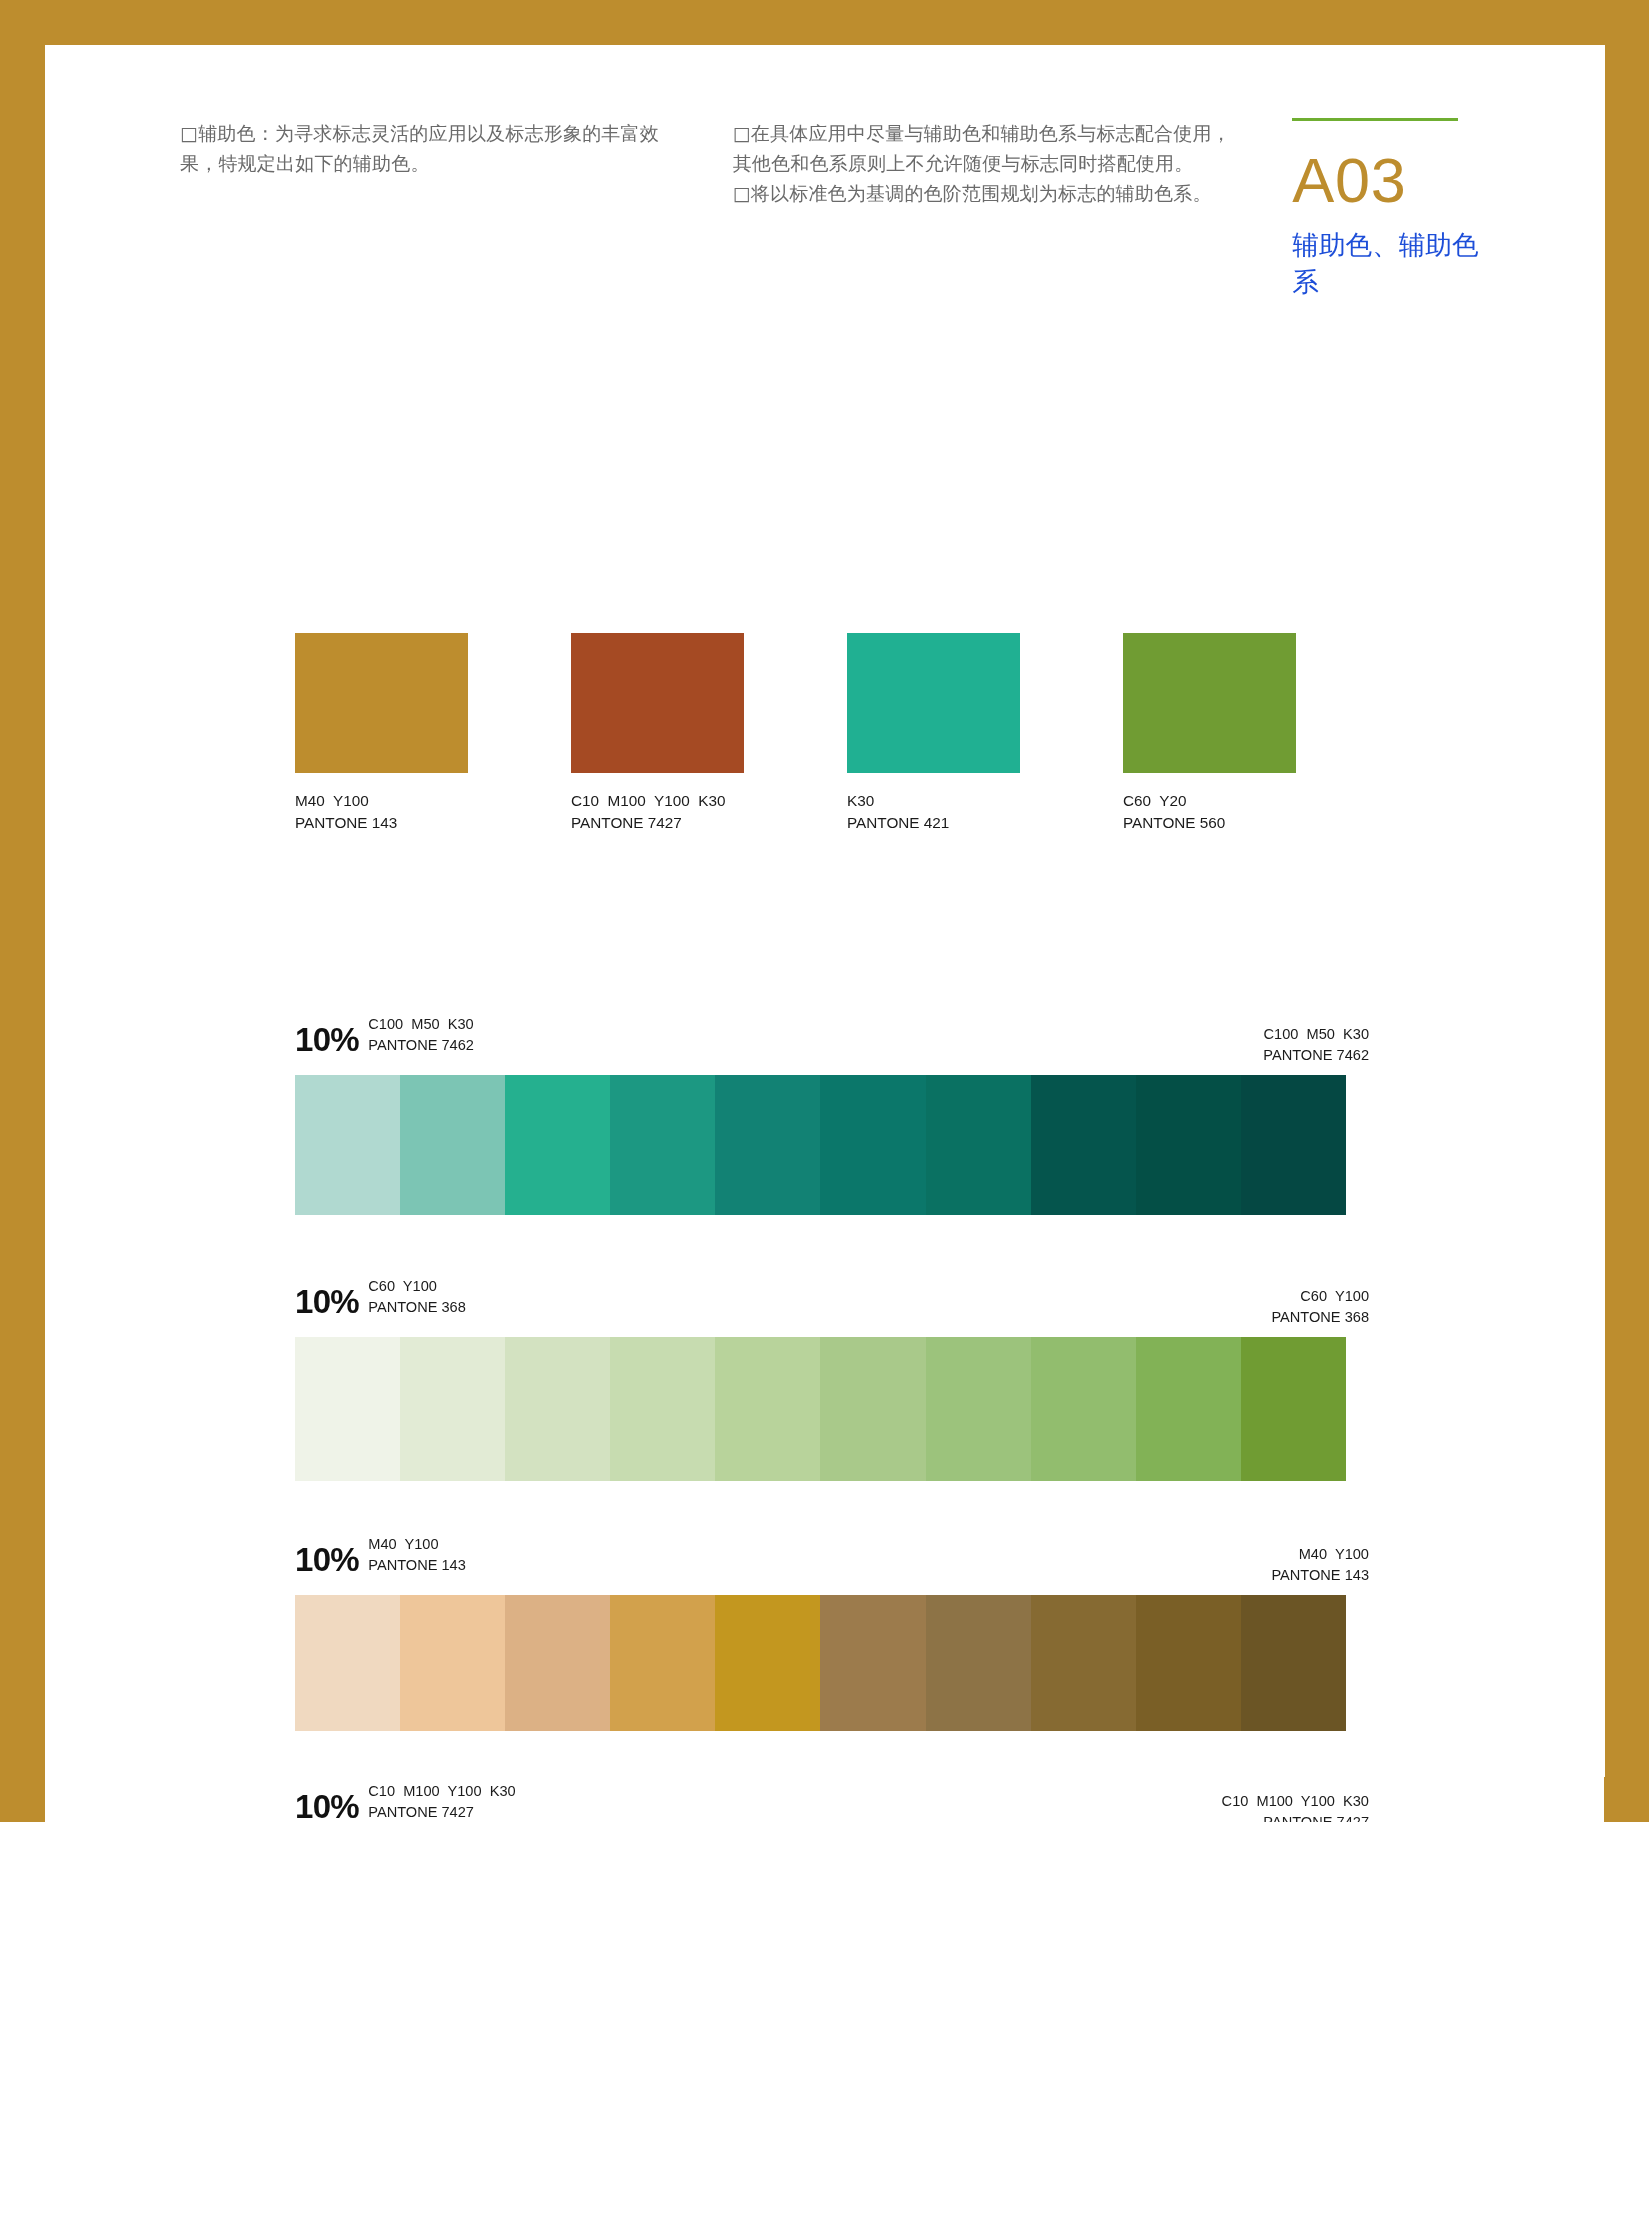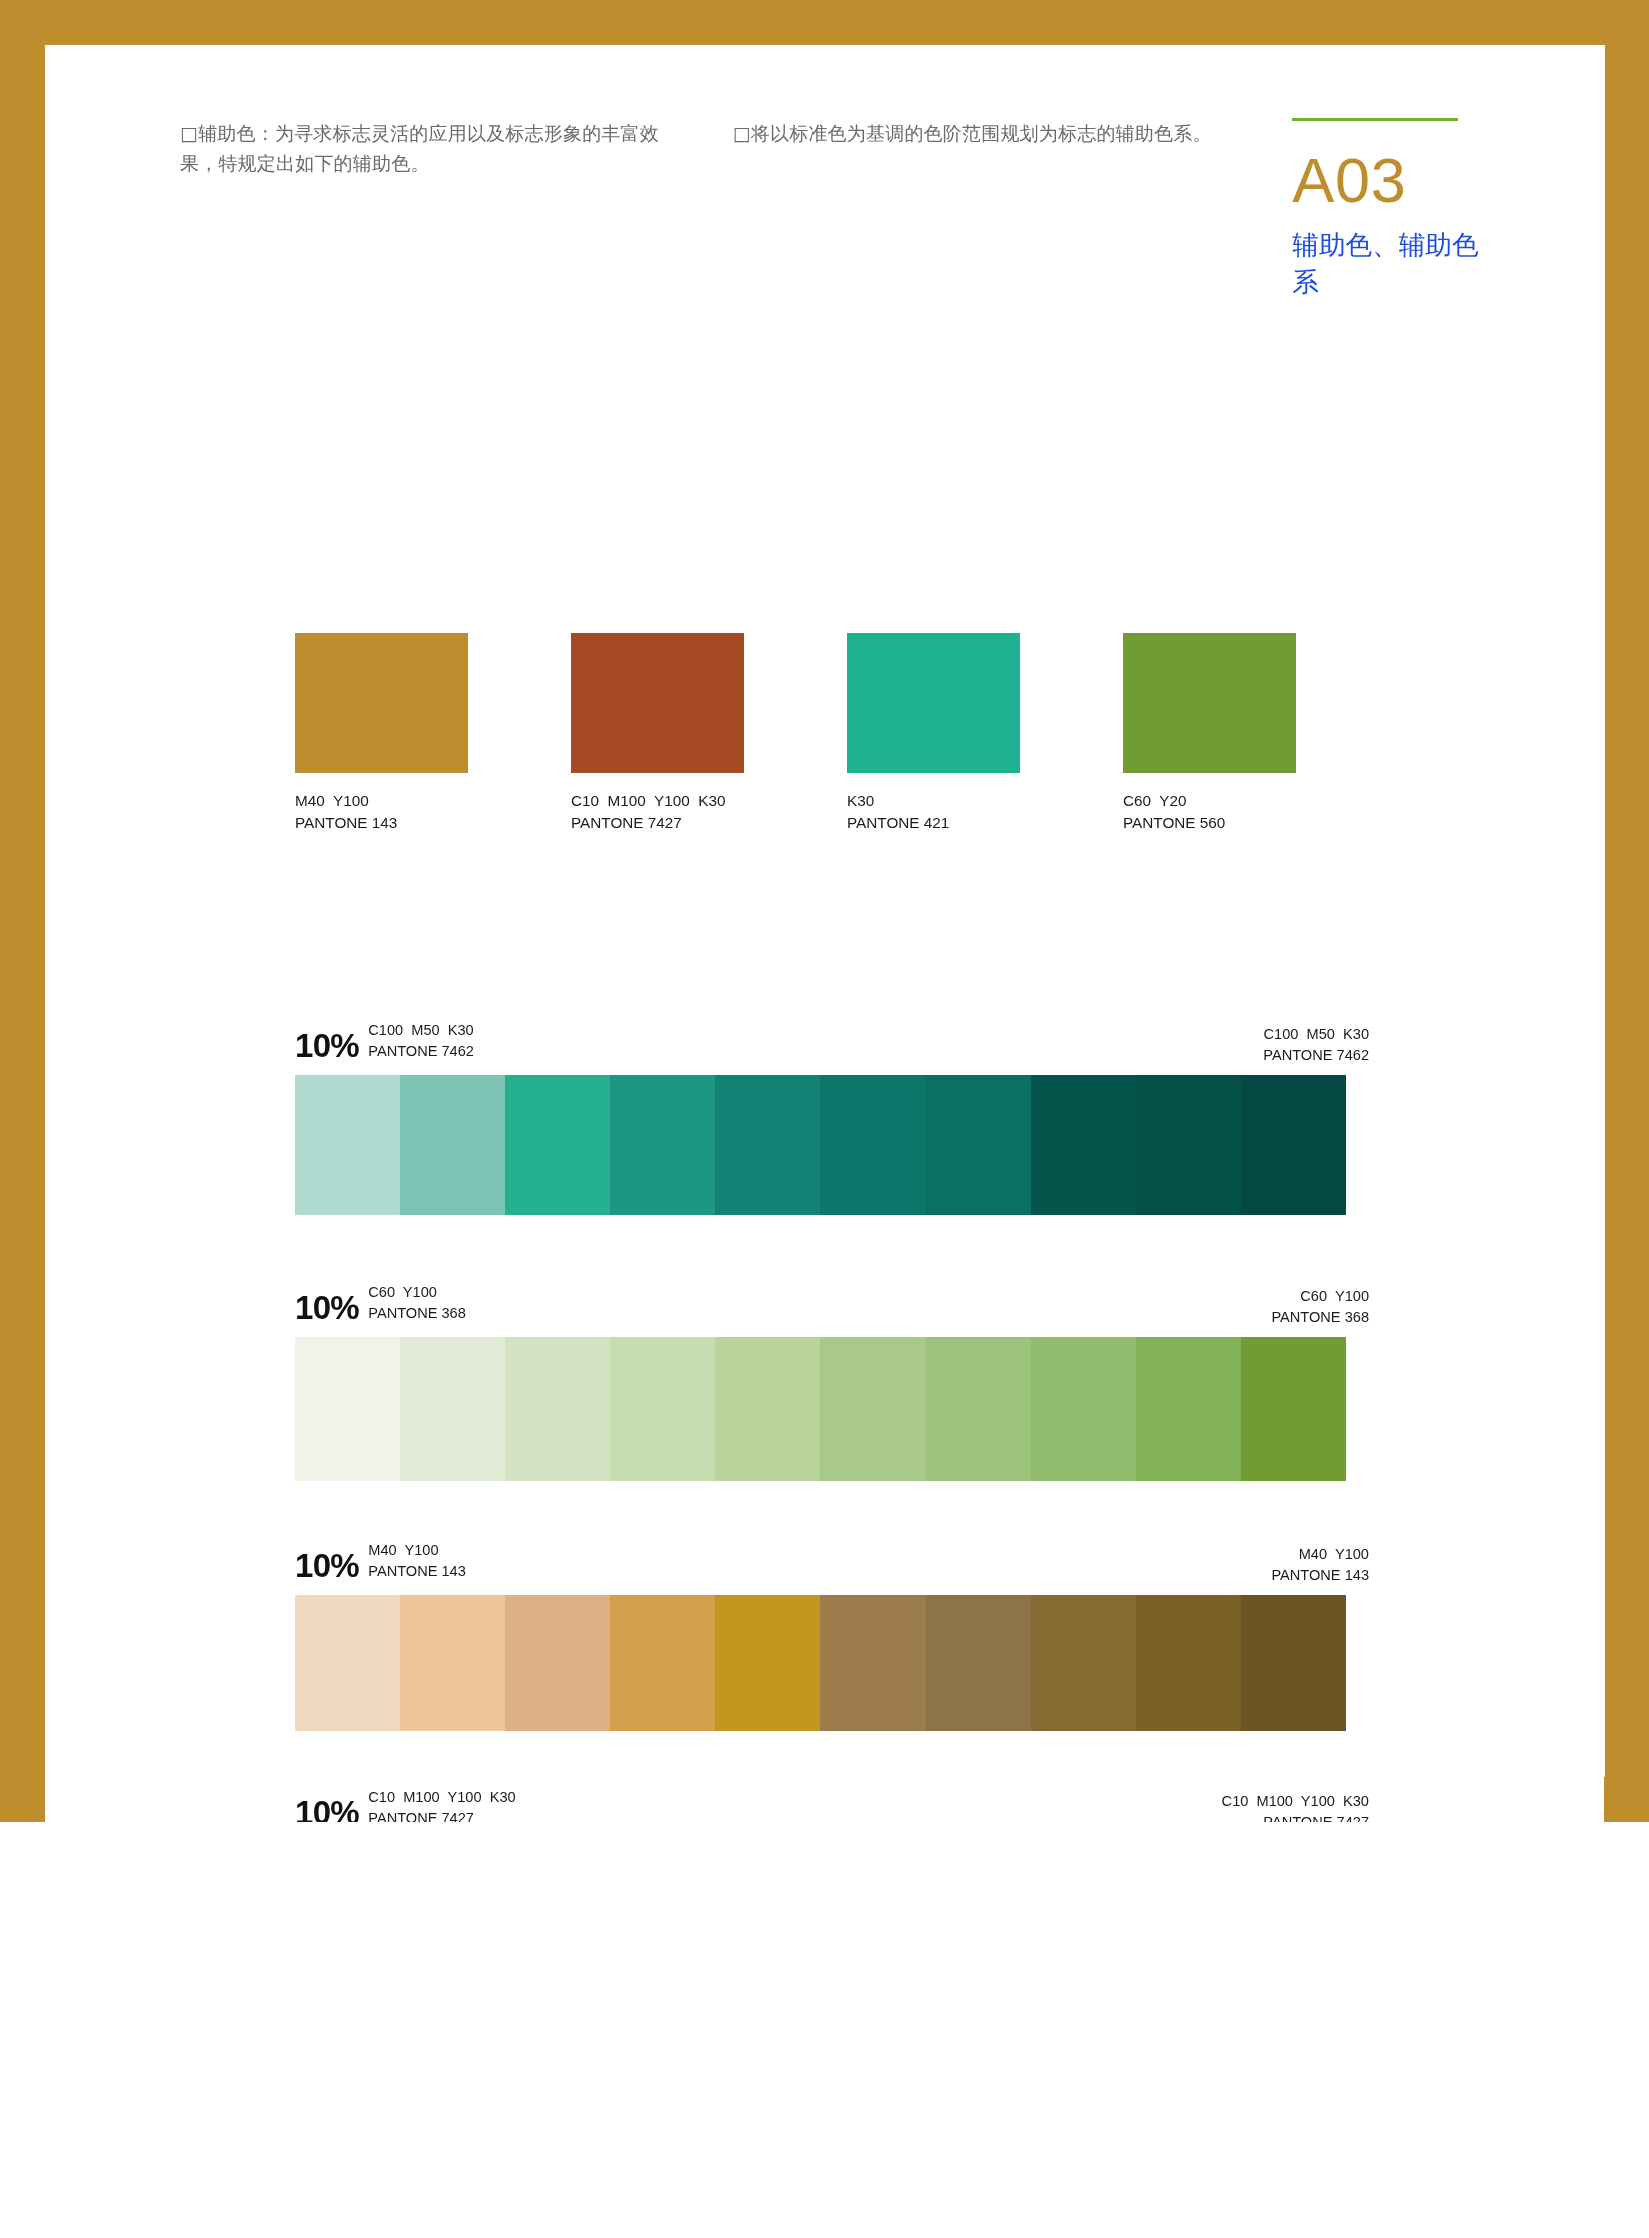--- a/index.html
+++ b/index.html
@@ -122,21 +122,21 @@
   .grad-row.r3 { top: 1535px; }
   .grad-row.r4 { top: 1782px; }
 
   .grad-head {
     position: relative;
     height: 51px;
   }
   .grad-head-left {
     position: absolute;
     left: 0;
-    bottom: 4px;
+    bottom: 10px;
     display: flex;
     align-items: flex-end;
   }
   .pct {
     font-size: 33px;
     font-weight: 700;
     color: #111111;
     line-height: 1;
     letter-spacing: -0.7px;
     font-family: "Liberation Sans", sans-serif;
@@ -186,20 +186,21 @@
 
   <div class="sheet"></div>
 
   <div class="header-row">
 
     <div class="col-text">
       <p>□辅助色：为寻求标志灵活的应用以及标志形象的丰富效果，特规定出如下的辅助色。</p>
     </div>
 
     <div class="col-text col-text-2">
+      <p>□在具体应用中尽量与辅助色和辅助色系与标志配合使用，其他色和色系原则上不允许随便与标志同时搭配使用。</p>
       <p>□将以标准色为基调的色阶范围规划为标志的辅助色系。</p>
     </div>
 
     <div class="header-id">
       <div class="id-rule"></div>
       <div class="id-code">A03</div>
       <div class="id-title">辅助色、辅助色系</div>
     </div>
 
   </div>

